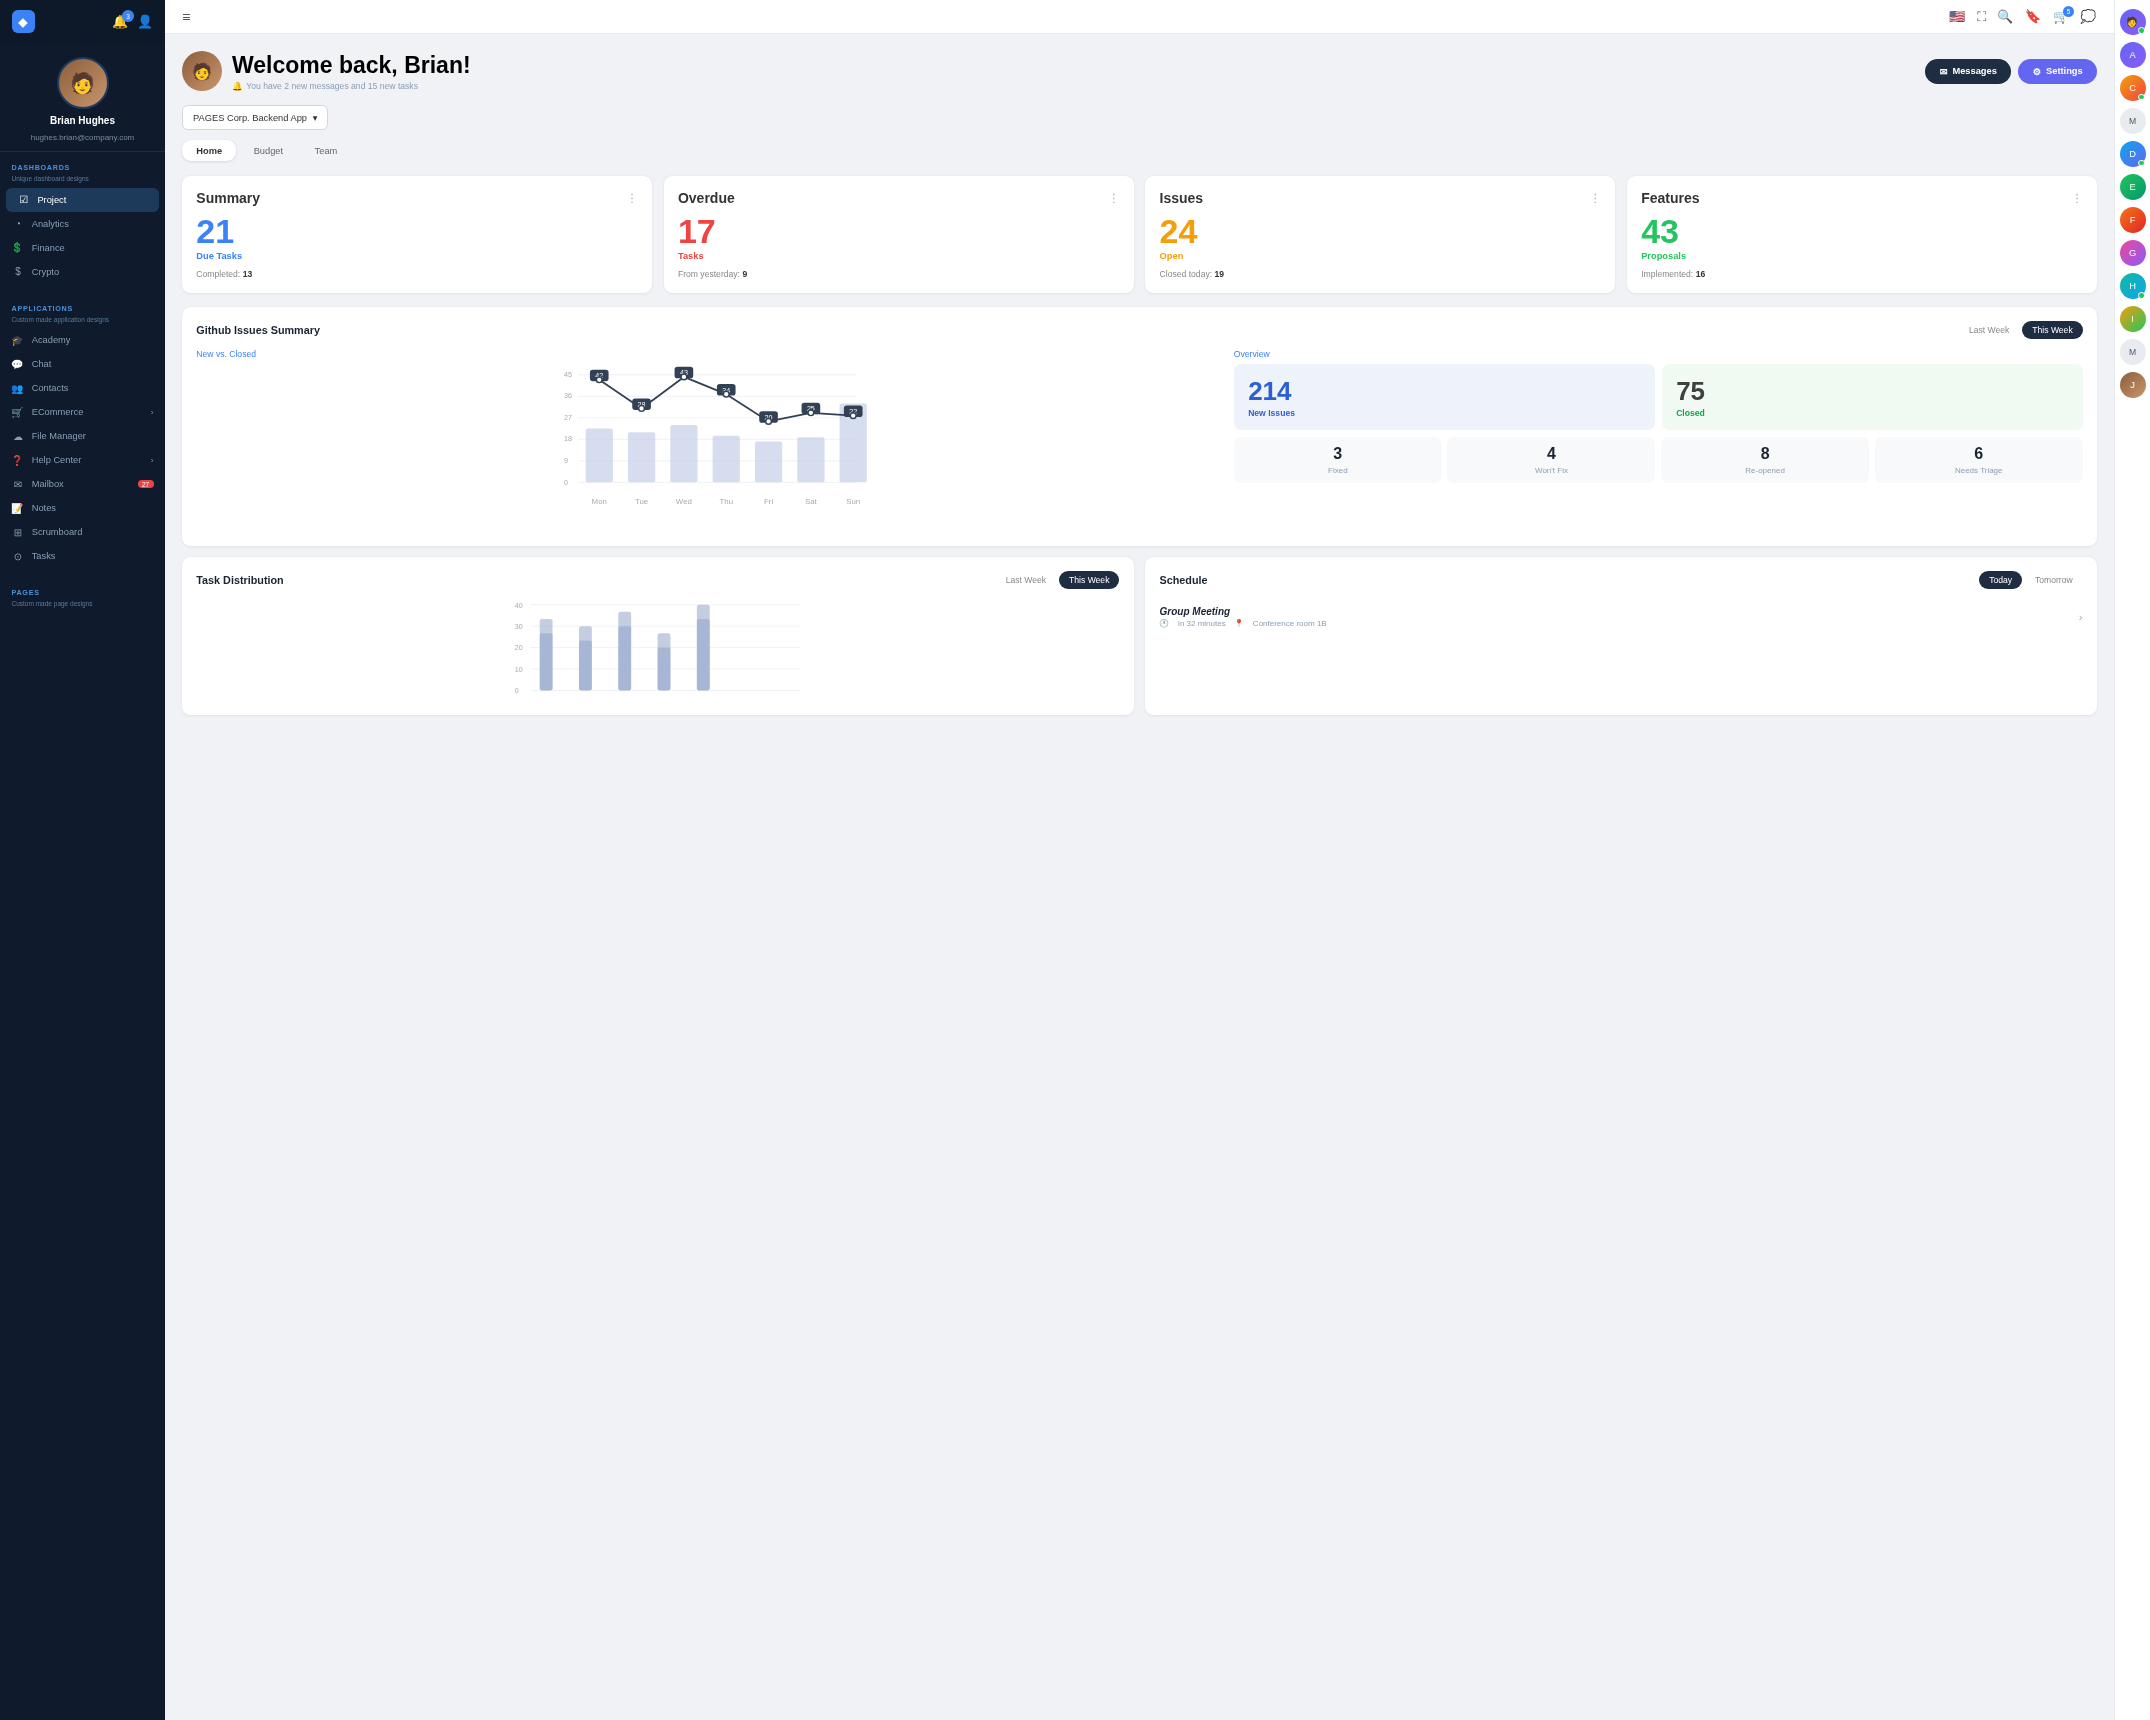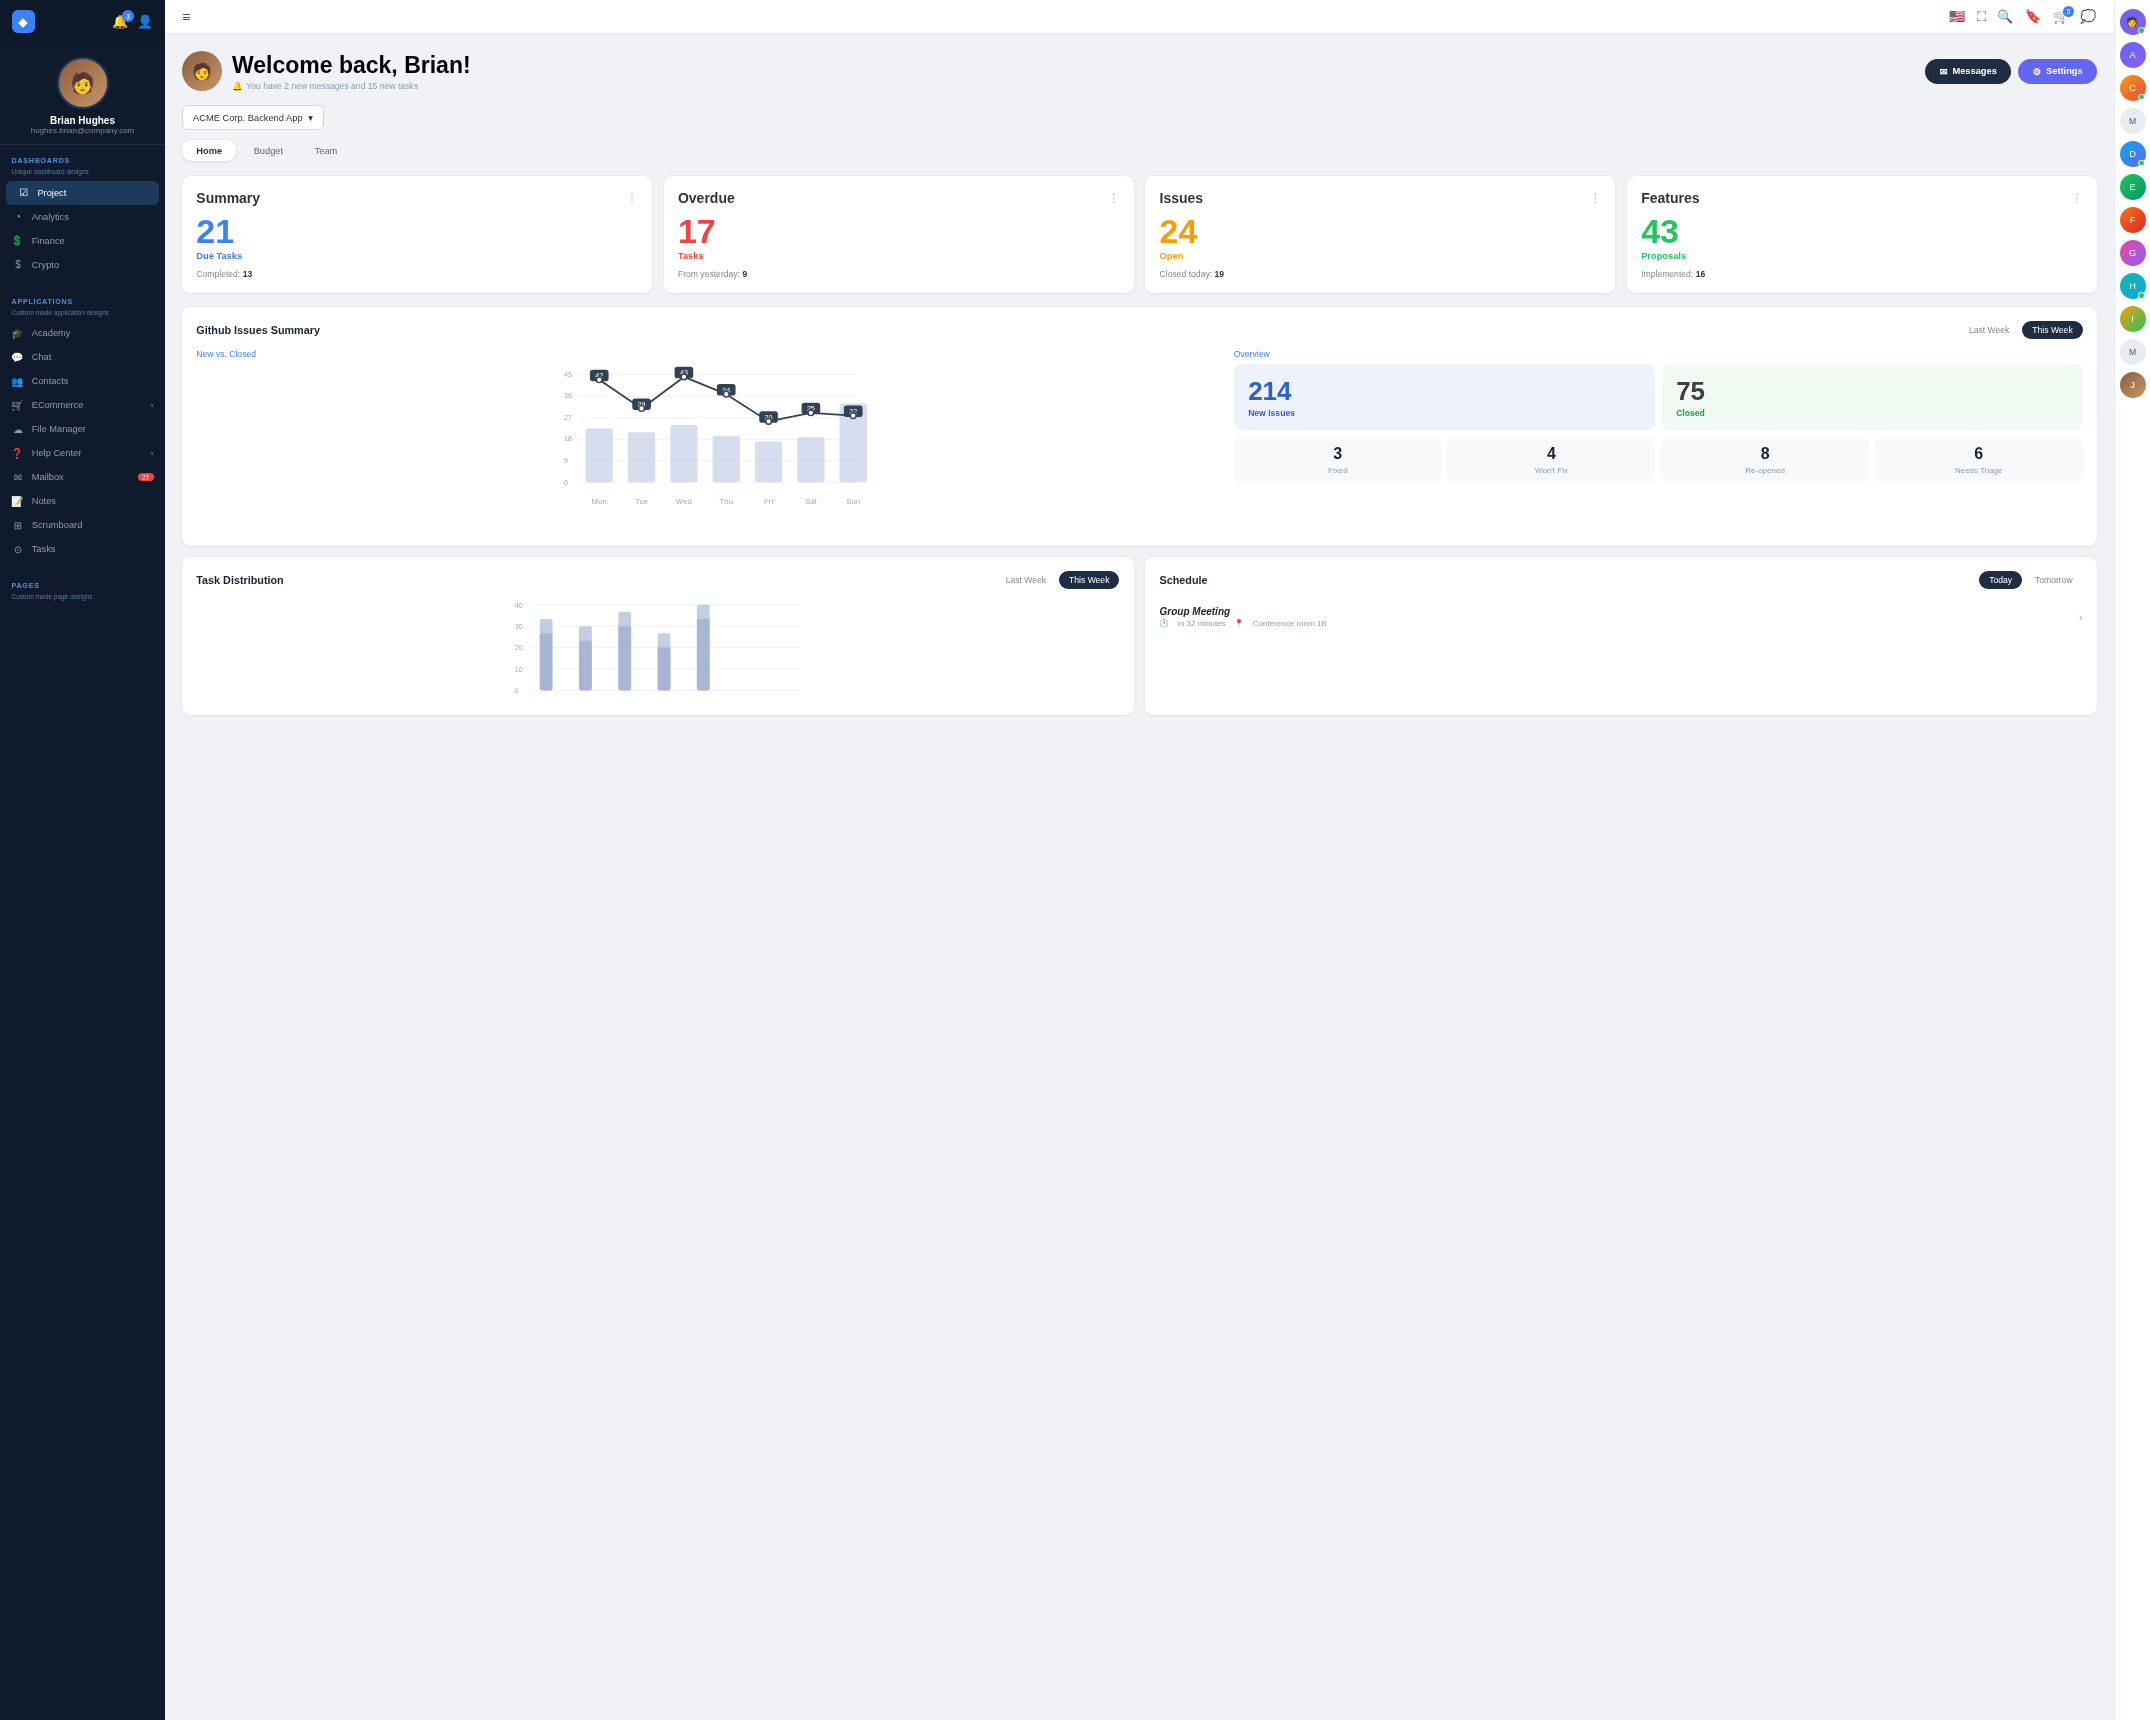--- a/index.html
+++ b/index.html
@@ -44,21 +44,21 @@
       border-bottom: 0.7px solid #1e2d42;
     }
     .avatar-large {
       width: 52px; height: 52px; border-radius: 50%;
       background: linear-gradient(135deg, #8b5e3c, #c9956c);
       overflow: hidden; display: flex; align-items: center; justify-content: center;
       font-size: 20px; color: #fff; margin-bottom: 5.7px;
       border: 2.2px solid #1e3a5f;
     }
     .user-name { font-size: 10px; font-weight: 600; color: #fff; }
-    .user-email { font-size: 8px; color: #7a8b9a; margin-top: 0; }
+    .user-email { font-size: 8px; color: #7a8b9a; margin-top: 7px; }
 
     .nav-section { padding: 8.6px 0; }
     .nav-section-title {
       font-size: 7.2px; font-weight: 700; letter-spacing: 0.7px;
       color: #4a90d9; padding: 2.9px 11.5px 2.9px; text-transform: uppercase;
     }
     .nav-section-subtitle { font-size: 6.5px; color: #5a7a9a; padding: 0 11.5px 5.7px; }
     .nav-item {
       display: flex; align-items: center; gap: 7.2px;
       padding: 6.5px 11.5px; cursor: pointer; color: #8a9db5;
@@ -345,21 +345,21 @@
         </button>
         <button class="btn-settings">
           <span>⚙</span>
           <span>Settings</span>
         </button>
       </div>
     </div>
 
     
     <div class="project-selector">
-      <span>ACME Corp. Backend App</span>
+      <span>PAGES Corp. Backend App</span>
       <span>▾</span>
     </div>
 
     
     <div class="tabs">
       <div class="tab active">Home</div>
       <div class="tab">Budget</div>
       <div class="tab">Team</div>
     </div>
 

